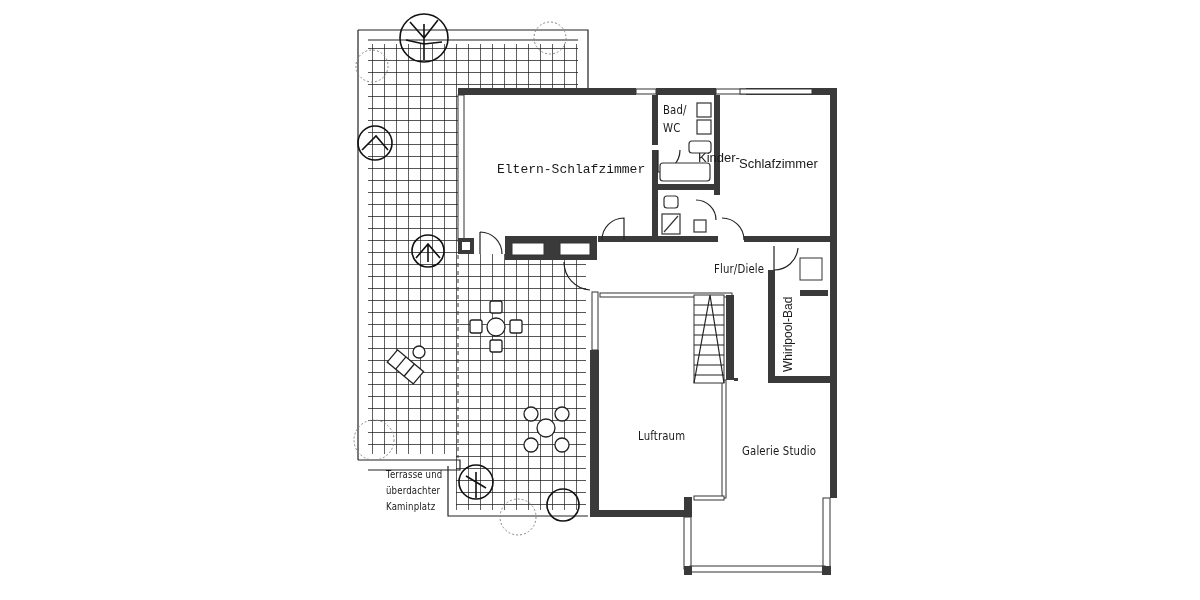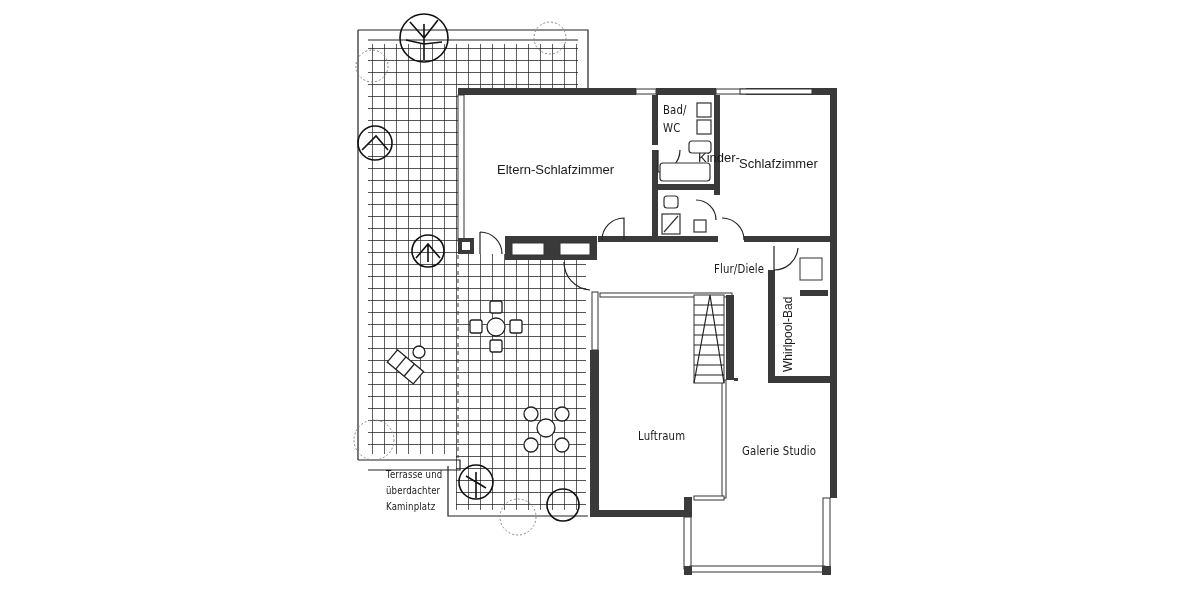--- a/index.html
+++ b/index.html
@@ -166,21 +166,21 @@
       </g>
     <g class="tree-light">
         <circle cx="518" cy="517" r="18"></circle>
       </g>
     <g class="tree-dark">
         <circle cx="563" cy="505" r="16"></circle>
       </g>
   </g>
 </svg>
 
-<div class="lbl lbl-sans" style="left:497px;top:162px;">Eltern-Schlafzimmer</div>
+<div class="lbl lbl-sans" style="left:497px;top:162px;font-family:Liberation Mono, monospace;">Eltern-Schlafzimmer</div>
 <div class="lbl lbl-cond" style="left:663px;top:102px;font-size:13px;">Bad/</div>
 <div class="lbl lbl-cond" style="left:663px;top:120px;font-size:13px;">WC</div>
 <div class="lbl lbl-sans" style="left:698px;top:150px;">Kinder-</div>
 <div class="lbl lbl-sans" style="left:739px;top:156px;">Schlafzimmer</div>
 <div class="lbl lbl-cond" style="left:714px;top:261px;font-size:13px;">Flur/Diele</div>
 <div class="lbl lbl-sans" style="left:781px;top:372px;transform:rotate(-90deg);transform-origin:left top;font-size:12px;">Whirlpool-Bad</div>
 <div class="lbl lbl-cond" style="left:638px;top:428px;font-size:13px;">Luftraum</div>
 <div class="lbl lbl-cond" style="left:742px;top:443px;font-size:13px;">Galerie Studio</div>
 
 <div class="lbl lbl-cond" style="left:386px;top:468px;">Terrasse und</div>

